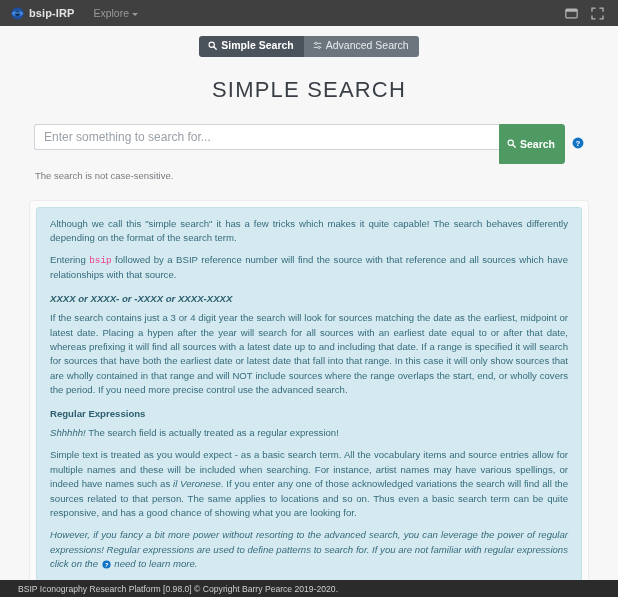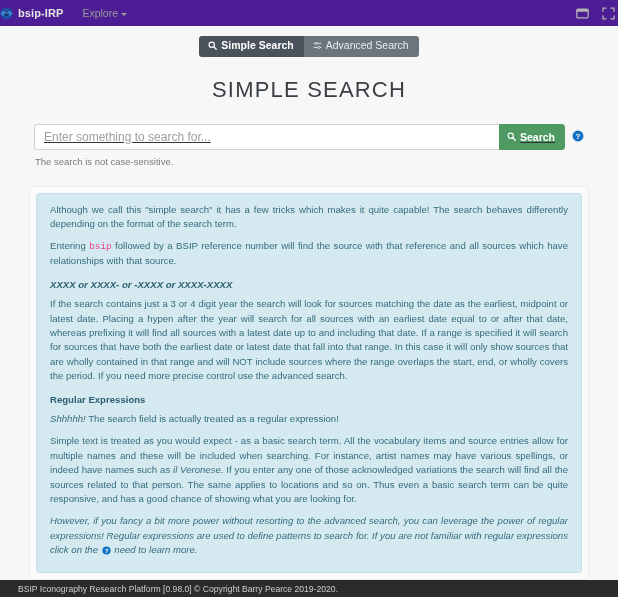--- a/index.html
+++ b/index.html
@@ -18,24 +18,24 @@
     position: relative;
     display: flex;
     flex-direction: column;
     background: #f7f7f7;
   }
 
   
   .navbar {
     height: 26px;
     flex: 0 0 26px;
-    background: #4c1d95;
-    display: flex;
-    align-items: center;
-    padding: 0 0;
+    background: #404040;
+    display: flex;
+    align-items: center;
+    padding: 0 11px;
     color: #c8c8c8;
   }
   .brand {
     display: flex;
     align-items: center;
     gap: 5px;
     margin-right: 16px;
     cursor: pointer;
   }
   .brand-logo { width: 13px; height: 13px; display: block; }
@@ -114,39 +114,38 @@
     font-family: "Liberation Sans", "DejaVu Sans", sans-serif;
   }
 
   .search-area {
     margin: 21px 34px 0 34px;
   }
   .search-row {
     display: flex;
     align-items: stretch;
     gap: 0;
-    text-decoration: underline;
   }
   .search-input {
     flex: 1 1 auto;
     height: 26px;
     border: 1px solid #ced4da;
     border-right: none;
     border-radius: 3px 0 0 3px;
     padding: 0 9px;
     font-size: 12px;
     color: #495057;
     background: #fff;
     outline: none;
     font-family: "Liberation Sans", "DejaVu Sans", sans-serif;
   }
   .search-input::placeholder { color: #9aa0a6; }
   .search-btn {
     flex: 0 0 auto;
-    height: 26px;
+    height: 40px;
     background: #4e9a62;
     color: #fff;
     border: 1px solid #4e9a62;
     border-radius: 0 3px 3px 0;
     font-size: 10.5px;
     font-weight: bold;
     padding: 0 9px 0 7px;
     display: flex;
     align-items: center;
     gap: 4px;

